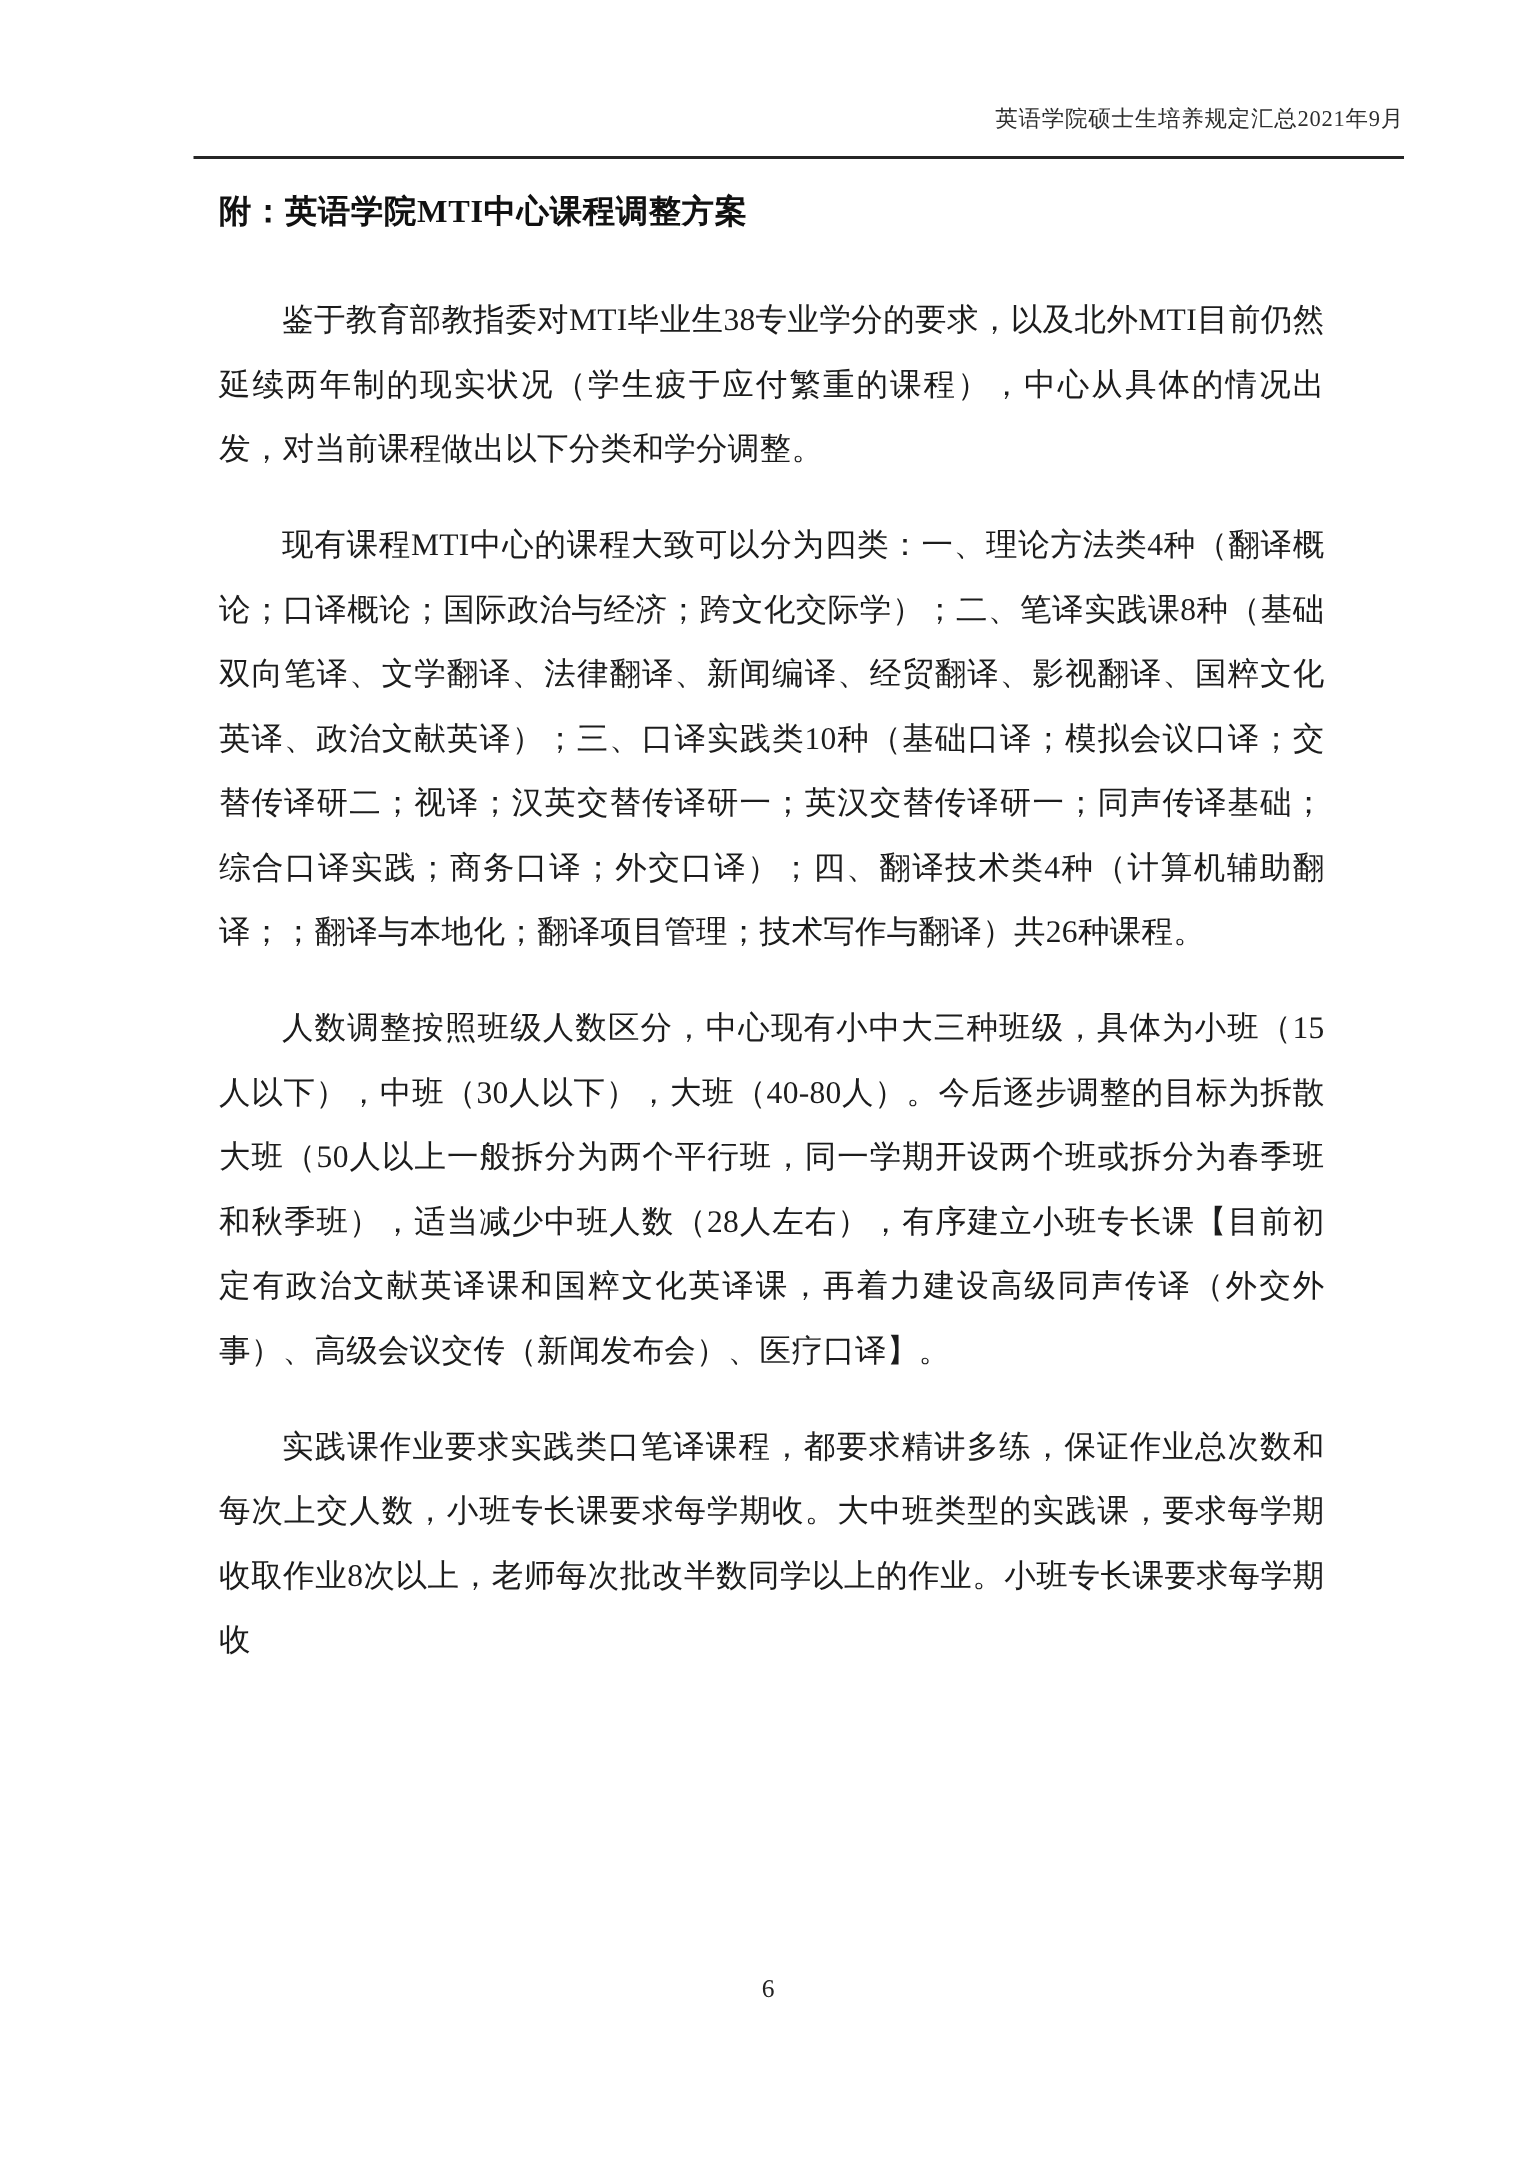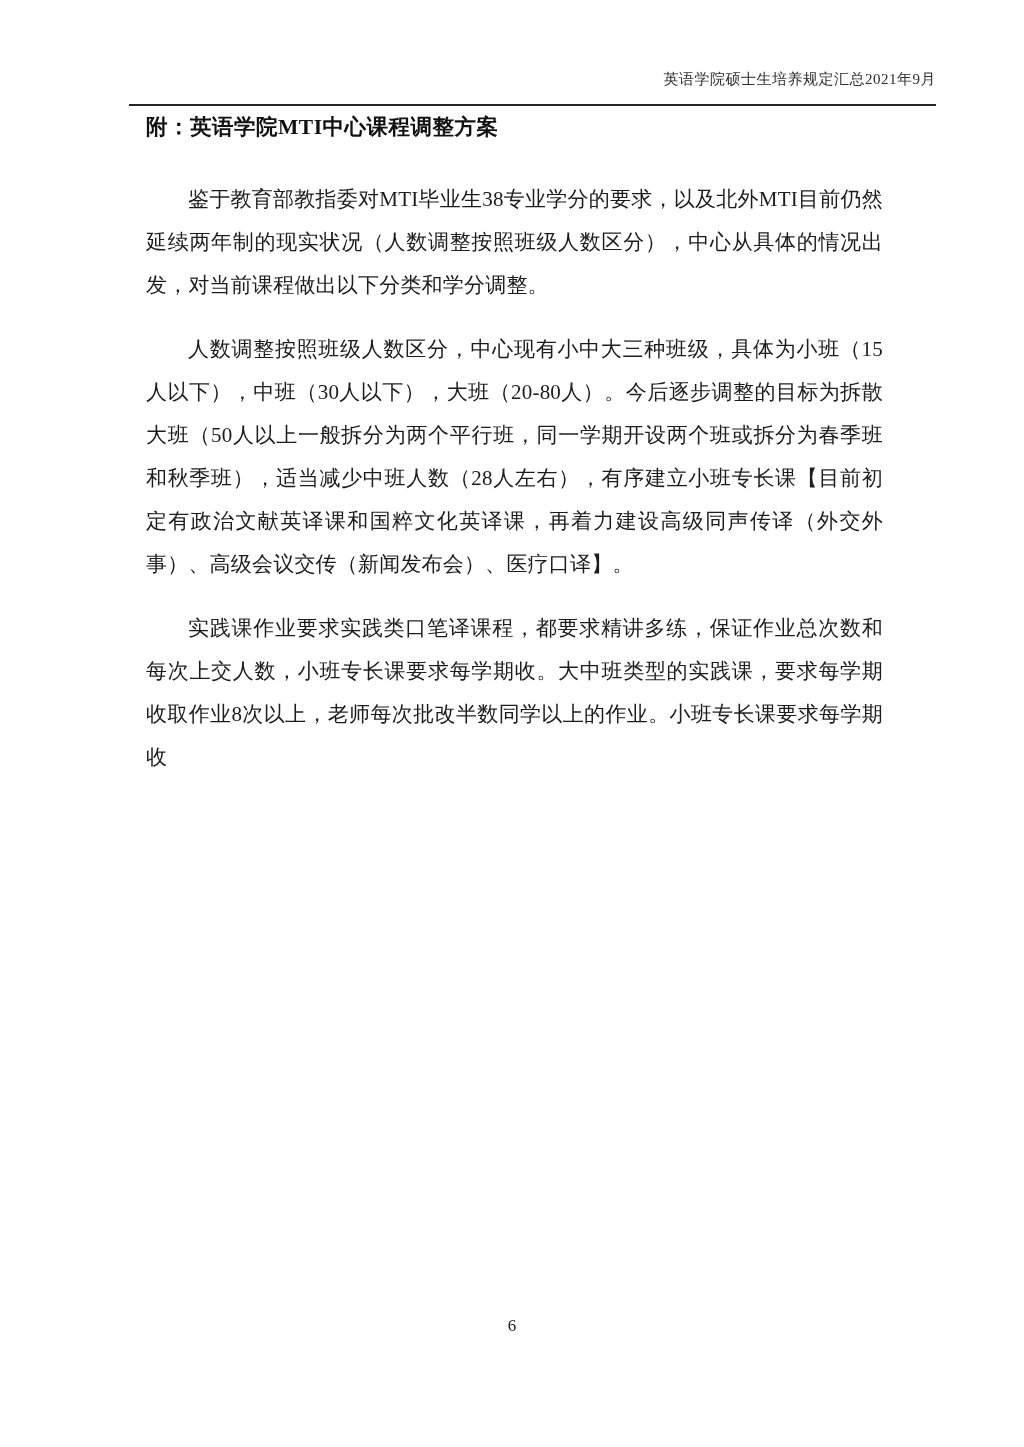--- a/index.html
+++ b/index.html
@@ -30,21 +30,21 @@
   .header-rule {
     position: absolute;
     top: 104px;
     left: 129px;
     width: 807px;
     height: 0;
     border-top: 2.5px solid #262626;
   }
   .content {
     position: absolute;
-    top: 112px;
+    top: 126px;
     left: 146px;
     width: 737px;
   }
   .doc-title {
     font-size: 21.5px;
     font-weight: 700;
     line-height: 30px;
     margin: 0;
     color: #111111;
     letter-spacing: 0.5px;
@@ -77,24 +77,25 @@
 <div class="page">
 
   <div class="header-text">英语学院硕士生培养规定汇总2021年9月</div>
 
   <div class="header-rule"></div>
 
   <div class="content">
 
     <h1 class="doc-title">附：英语学院MTI中心课程调整方案</h1>
 
-    <p class="body-paragraph first">鉴于教育部教指委对MTI毕业生38专业学分的要求，以及北外MTI目前仍然延续两年制的现实状况（人数调整按照班级人数区分），中心从具体的情况出发，对当前课程做出以下分类和学分调整。</p>
+    <p class="body-paragraph first">鉴于教育部教指委对MTI毕业生38专业学分的要求，以及北外MTI目前仍然延续两年制的现实状况（学生疲于应付繁重的课程），中心从具体的情况出发，对当前课程做出以下分类和学分调整。</p>
 
+    <p class="body-paragraph">现有课程MTI中心的课程大致可以分为四类：一、理论方法类4种（翻译概论；口译概论；国际政治与经济；跨文化交际学）；二、笔译实践课8种（基础双向笔译、文学翻译、法律翻译、新闻编译、经贸翻译、影视翻译、国粹文化英译、政治文献英译）；三、口译实践类10种（基础口译；模拟会议口译；交替传译研二；视译；汉英交替传译研一；英汉交替传译研一；同声传译基础；综合口译实践；商务口译；外交口译）；四、翻译技术类4种（计算机辅助翻译；；翻译与本地化；翻译项目管理；技术写作与翻译）共26种课程。</p>
 
-    <p class="body-paragraph">人数调整按照班级人数区分，中心现有小中大三种班级，具体为小班（15人以下），中班（30人以下），大班（20-80人）。今后逐步调整的目标为拆散大班（50人以上一般拆分为两个平行班，同一学期开设两个班或拆分为春季班和秋季班），适当减少中班人数（28人左右），有序建立小班专长课【目前初定有政治文献英译课和国粹文化英译课，再着力建设高级同声传译（外交外事）、高级会议交传（新闻发布会）、医疗口译】。</p>
+    <p class="body-paragraph">人数调整按照班级人数区分，中心现有小中大三种班级，具体为小班（15人以下），中班（30人以下），大班（40-80人）。今后逐步调整的目标为拆散大班（50人以上一般拆分为两个平行班，同一学期开设两个班或拆分为春季班和秋季班），适当减少中班人数（28人左右），有序建立小班专长课【目前初定有政治文献英译课和国粹文化英译课，再着力建设高级同声传译（外交外事）、高级会议交传（新闻发布会）、医疗口译】。</p>
 
 
     <p class="body-paragraph">实践课作业要求实践类口笔译课程，都要求精讲多练，保证作业总次数和每次上交人数，小班专长课要求每学期收。大中班类型的实践课，要求每学期收取作业8次以上，老师每次批改半数同学以上的作业。小班专长课要求每学期收</p>
 
   </div>
 
   <div class="footer">6</div>
 
 </div>
 

